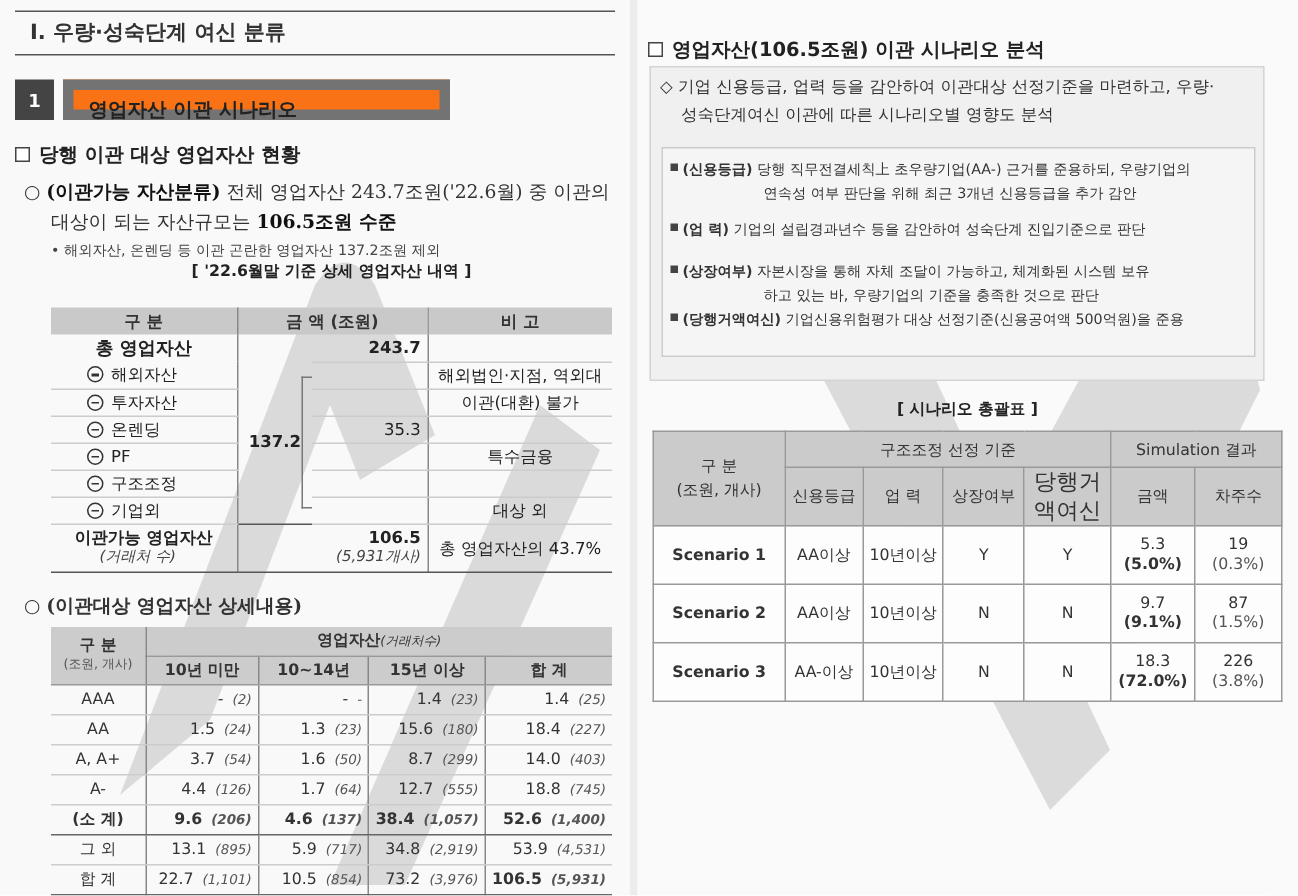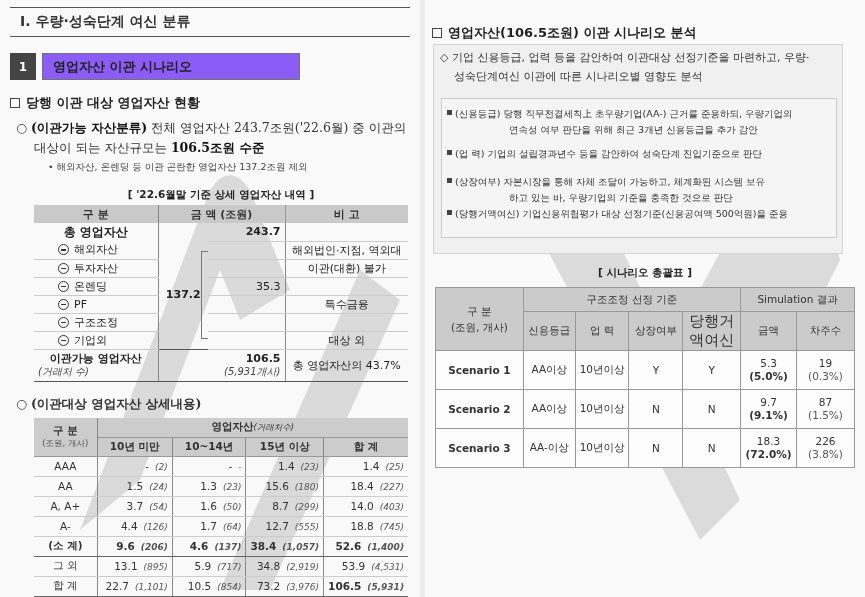--- a/index.html
+++ b/index.html
@@ -9,21 +9,21 @@
   .watermark { position: absolute; pointer-events: none; z-index: 0; }
   .page { position: absolute; top: 0; background: #fbfbfb; z-index: 1; }
   .page-left { left: 0; width: 420px; height: 597px; background: #f9f9f9; }
   .page-right { left: 425px; width: 440px; height: 597px; background: #fafafa; }
   .gutter { position: absolute; left: 420px; top: 0; width: 5px; height: 597px; background: #ececec; z-index: 1; }
 
   
   .chapter { position: absolute; left: 10px; top: 7px; width: 400px; height: 30px; border-top: 1.5px solid #555; border-bottom: 1.5px solid #555; font-size: 14px; font-weight: bold; padding: 5px 10px; color: #333; }
   .section-box { position: absolute; left: 10px; top: 53px; display: flex; align-items: center; }
   .section-num { width: 26px; height: 27px; background: #444; color: #fff; font-weight: bold; font-size: 12px; display: flex; align-items: center; justify-content: center; }
-  .section-title { margin-left: 6px; width: 258px; height: 27px; border: 1px solid #737373; background: #8b5cf6; font-weight: bold; font-size: 13px; padding: 4px 10px; color: #222; }
+  .section-title { margin-left: 6px; width: 258px; height: 27px; border: 7px solid #737373; background: #f97316; font-weight: bold; font-size: 13px; padding: 4px 10px; color: #222; }
 
   .sq-heading { position: absolute; font-size: 13px; font-weight: bold; color: #222; display: flex; align-items: center; }
   .sq { display: inline-block; width: 10px; height: 10px; border: 1px solid #444; margin-right: 6px; background: #fff; }
 
   .bullet-o { position: absolute; font-family: "DejaVu Serif", "Liberation Serif", serif; font-size: 12.5px; line-height: 20px; color: #333; }
   .bullet-o b { color: #111; }
   .sub-note { position: absolute; font-size: 9.5px; color: #444; }
   .caption { position: absolute; font-size: 10.5px; font-weight: bold; color: #222; text-align: center; }
 
   table { border-collapse: collapse; }
@@ -48,21 +48,21 @@
   .t2 td.num span.v { margin-right: 6px; }
   .t2 td.num span.n { font-style: italic; font-size: 9px; color: #555; }
   .t2 tr.subtotal td { font-weight: bold; border-top: 1.5px solid #666; border-bottom: 1.5px solid #666; }
   .t2 tr.grand td { border-top: 1.5px solid #666; border-bottom: 1.5px solid #666; }
 
   
   .r-box { position: absolute; left: 433px; top: 44px; width: 410px; height: 210px; background: #f0f0f0; border: 1px solid #d4d4d4; }
   .r-intro { position: absolute; left: 440px; top: 48px; width: 400px; font-size: 11px; line-height: 19px; color: #333; }
   .r-inner { position: absolute; left: 441px; top: 98px; width: 396px; height: 140px; background: #f5f5f5; border: 1px solid #cccccc; }
   .r-item { position: absolute; left: 447px; width: 390px; font-size: 9.5px; line-height: 16px; color: #333; }
-  .r-item .tag { font-weight: normal; }
+  .r-item .tag { font-weight: bold; }
   .r-item .sqb { display: inline-block; width: 5px; height: 5px; background: #444; margin-right: 3px; vertical-align: 2px; }
 
   .t3 { position: absolute; left: 435px; top: 287px; width: 420px; font-size: 10.5px; color: #333; }
   .t3 th { background: #cbcbcb; font-weight: normal; border: 1px solid #999; height: 24px; }
   .t3 td { background: #fdfdfd; border: 1px solid #999; text-align: center; height: 39px; font-size: 10.5px; }
   .t3 td.sc { font-weight: bold; width: 88px; }
   .t3 .bold { font-weight: bold; }
   .t3 .muted { color: #555; }
 </style>
 </head>
@@ -92,23 +92,23 @@
 
   <div class="sq-heading" style="left:10px;top:94px;">
     <span class="sq"></span>
     <span>당행 이관 대상 영업자산 현황</span>
   </div>
 
   <div class="bullet-o" style="left:16px;top:118px;width:400px;">
     <div><span>○ </span><b>(이관가능 자산분류)</b><span> 전체 영업자산 243.7조원('22.6월) 중 이관의</span></div>
     <div style="padding-left:18px;"><span>대상이 되는 자산규모는 </span><b>106.5조원 수준</b></div>
   </div>
-  <div class="sub-note" style="left:48px;top:161px;">• 해외자산, 온렌딩 등 이관 곤란한 영업자산 137.2조원 제외</div>
-
-  <div class="caption" style="left:34px;top:188px;width:374px;">[ '22.6월말 기준 상세 영업자산 내역 ]</div>
+  <div class="sub-note" style="left:34px;top:161px;">• 해외자산, 온렌딩 등 이관 곤란한 영업자산 137.2조원 제외</div>
+
+  <div class="caption" style="left:34px;top:174px;width:374px;">[ '22.6월말 기준 상세 영업자산 내역 ]</div>
 
   <table class="t1">
     <thead>
       <tr>
         <th class="c-lbl">구 분</th>
         <th colspan="2">금 액 (조원)</th>
         <th class="c-note" style="border-right:none">비 고</th>
       </tr>
     </thead>
     <tbody>
@@ -148,21 +148,21 @@
         <td class="c-note"></td>
       </tr>
       <tr>
         <td class="c-lbl sub-lbl"><span class="minus"></span><span>기업외</span></td>
         <td class="c-amt"></td>
         <td class="c-note">대상 외</td>
       </tr>
       <tr class="total-row">
         <td class="c-lbl" style="text-align:center;line-height:13px;">
           <div style="font-weight:bold;">이관가능 영업자산</div>
-          <div class="ital" style="text-align:left;padding-right:8px;">(거래처 수)</div>
+          <div class="ital" style="text-align:center;padding-right:8px;">(거래처 수)</div>
         </td>
         <td class="c-amt" colspan="2" style="line-height:13px;">
           <div style="font-weight:bold;">106.5</div>
           <div class="ital">(5,931개사)</div>
         </td>
         <td class="c-note">총 영업자산의 43.7%</td>
       </tr>
     </tbody>
   </table>
 

